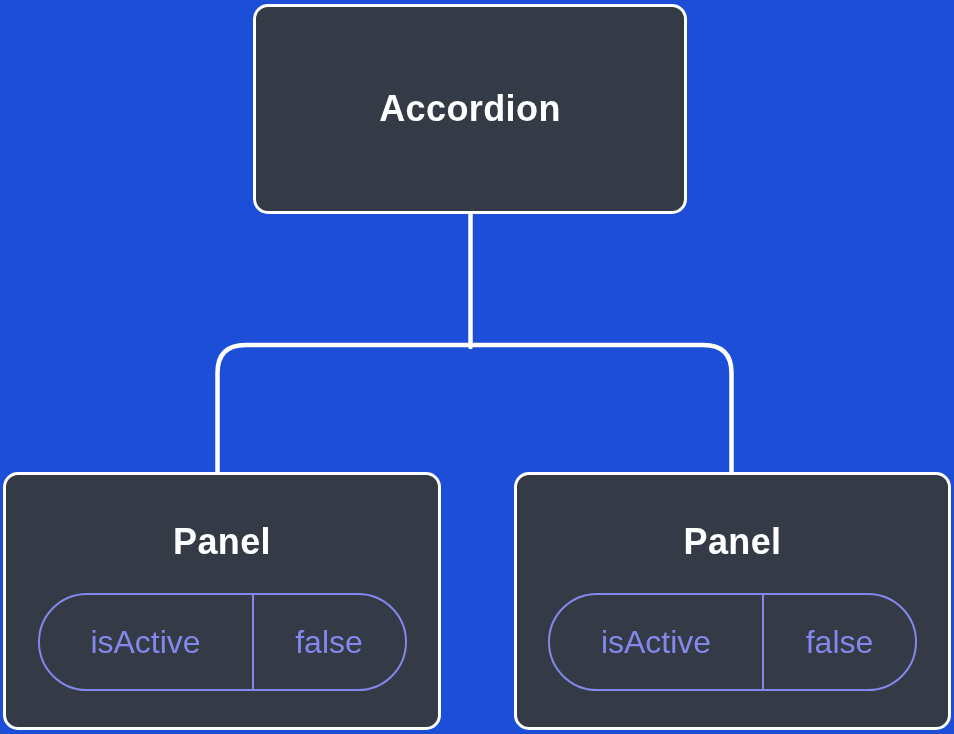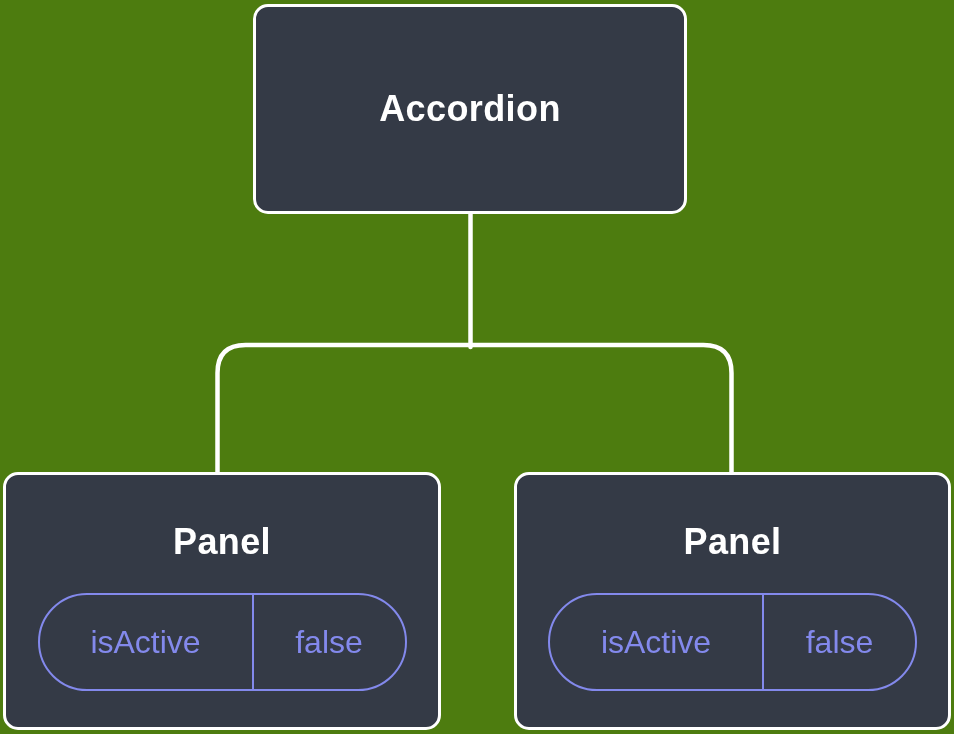--- a/index.html
+++ b/index.html
@@ -5,21 +5,21 @@
   html, body {
     margin: 0;
     padding: 0;
     background: #4d6771;
   }
   .canvas {
     position: relative;
     width: 954px;
     height: 734px;
     overflow: hidden;
-    background: #4d7c0f;
+    background: #1d4ed8;
     font-family: "Liberation Sans", sans-serif;
   }
   .connectors {
     position: absolute;
     left: 0;
     top: 0;
     width: 954px;
     height: 734px;
     pointer-events: none;
   }

